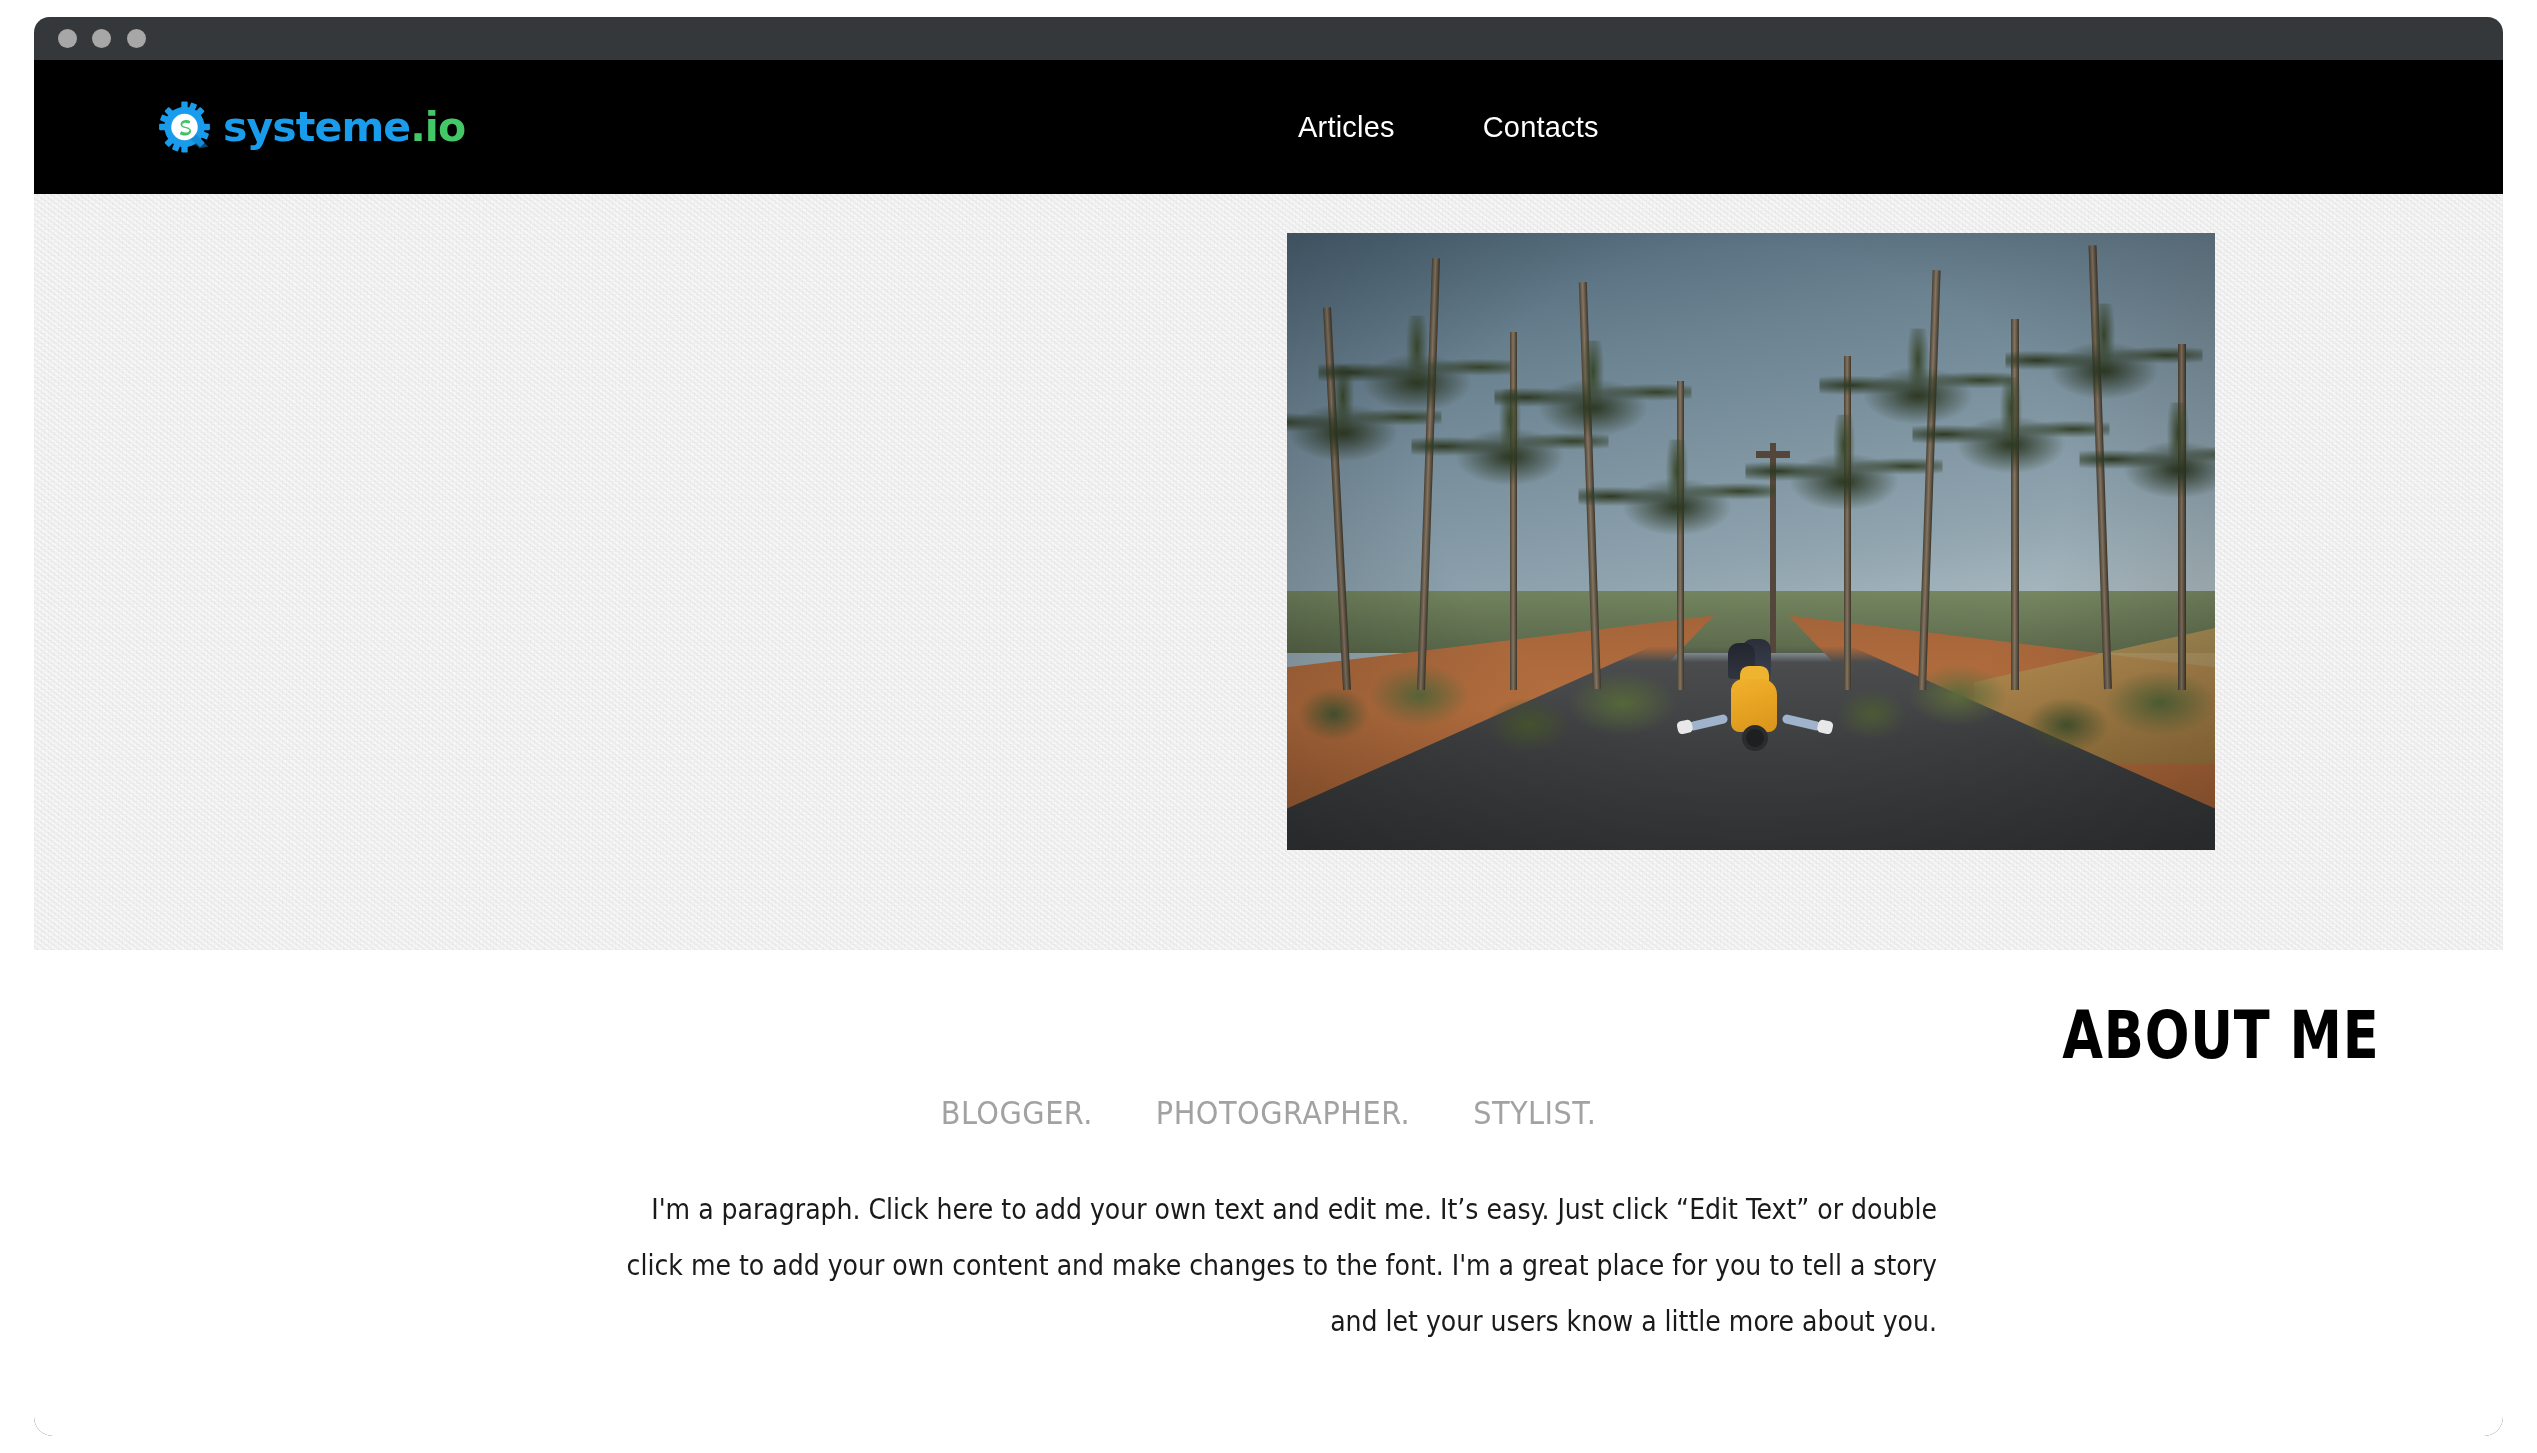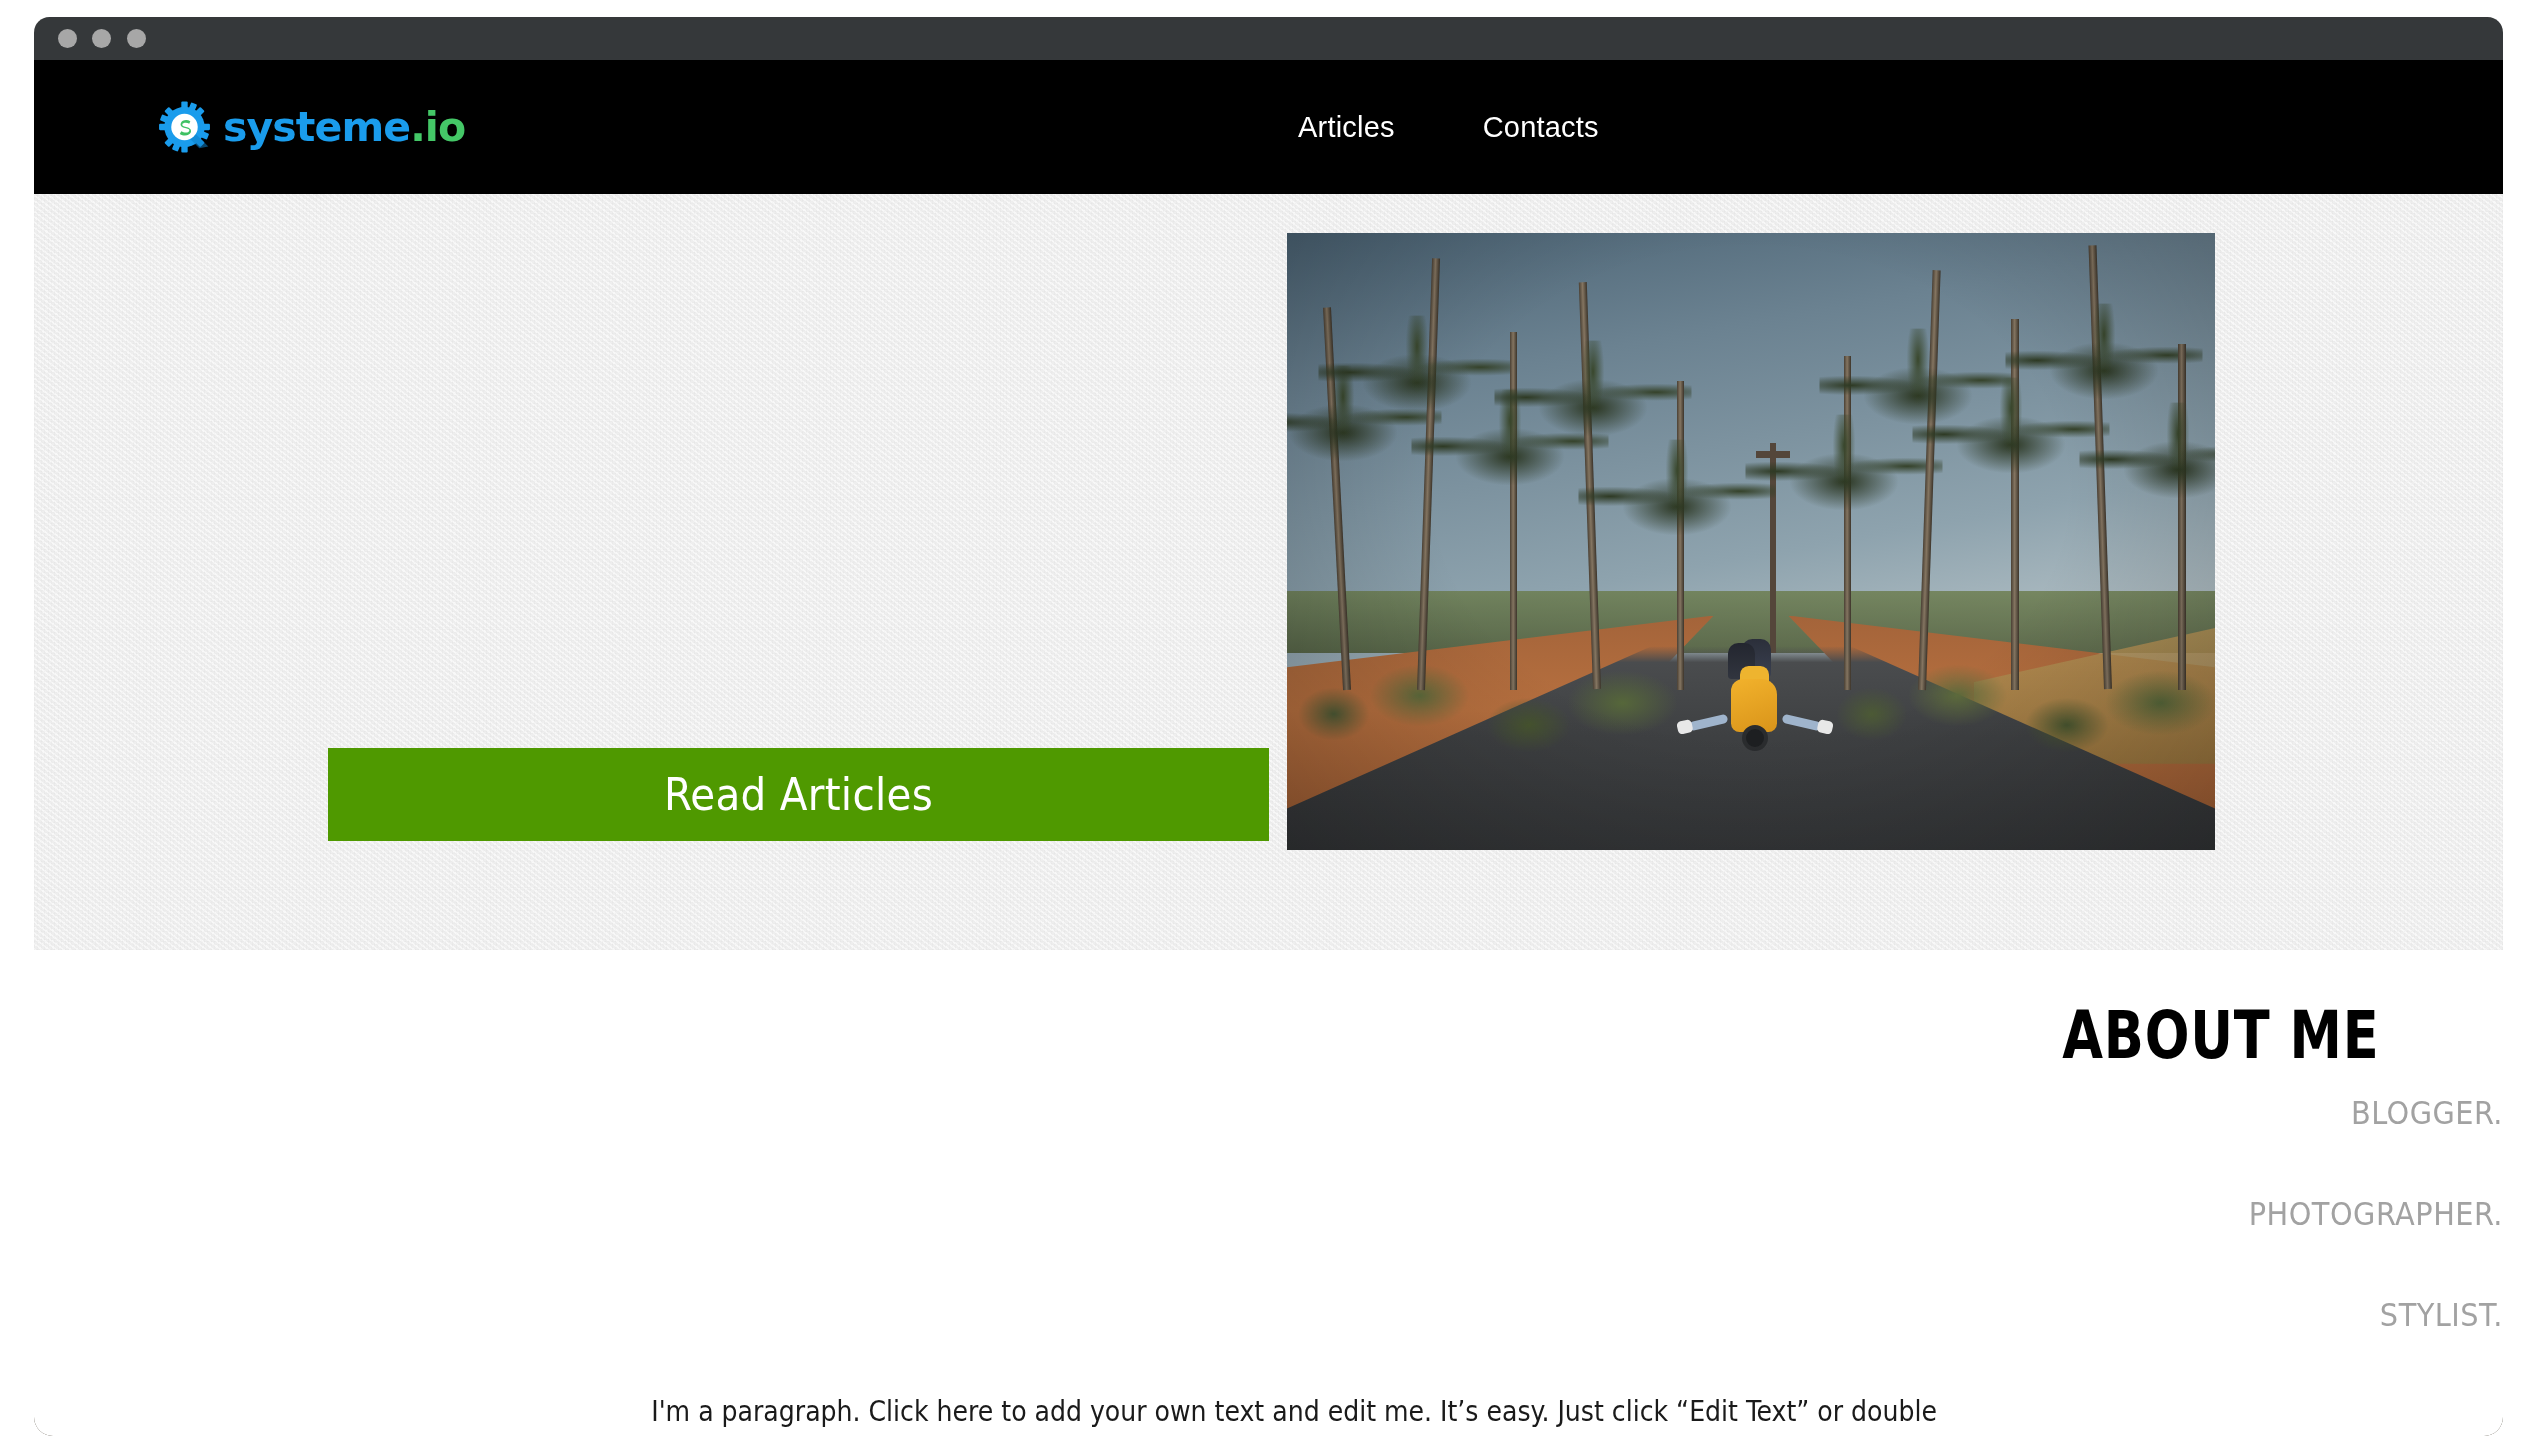--- a/index.html
+++ b/index.html
@@ -264,21 +264,20 @@
     color:#000000;
     transform:scaleX(.9);
   }
   .about-sub{
     margin-top:20.6px;
     display:flex; justify-content:center; gap:63px;
     font-family:"Liberation Sans Narrow","DejaVu Sans Condensed","Liberation Sans",sans-serif;
     font-size:32px;
     color:#a2a2a2;
     letter-spacing:0.5px;
-    flex-direction:column;
   }
   .about-para{
     margin:50px auto 0;
     width:1337px;
     font-family:"Liberation Sans Narrow","DejaVu Sans Condensed","Liberation Sans",sans-serif;
     font-size:28px;
     line-height:2;
     color:#1a1a1a;
   }
 
@@ -333,21 +332,20 @@
 
     <div class="nav-links">
       <a class="nav-link">Articles</a>
       <a class="nav-link">Contacts</a>
     </div>
   </div>
 
   <div class="hero">
 
 
-    <button class="hero-cta">Read Articles</button>
 
     <div class="hero-photo">
       <div class="ph-sky"></div>
       <div class="ph-farline"></div>
       <div class="ph-dirt-l"></div>
       <div class="ph-dirt-r"></div>
       <div class="ph-grass"></div>
       <div class="ph-road"></div>
       <div class="ph-brush-l"></div>
       <div class="ph-brush-r"></div>

